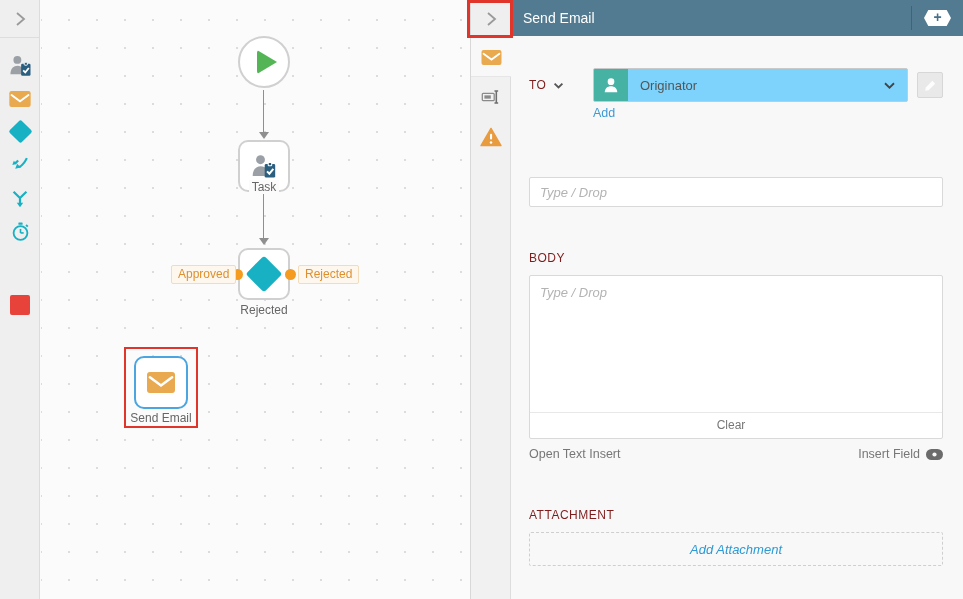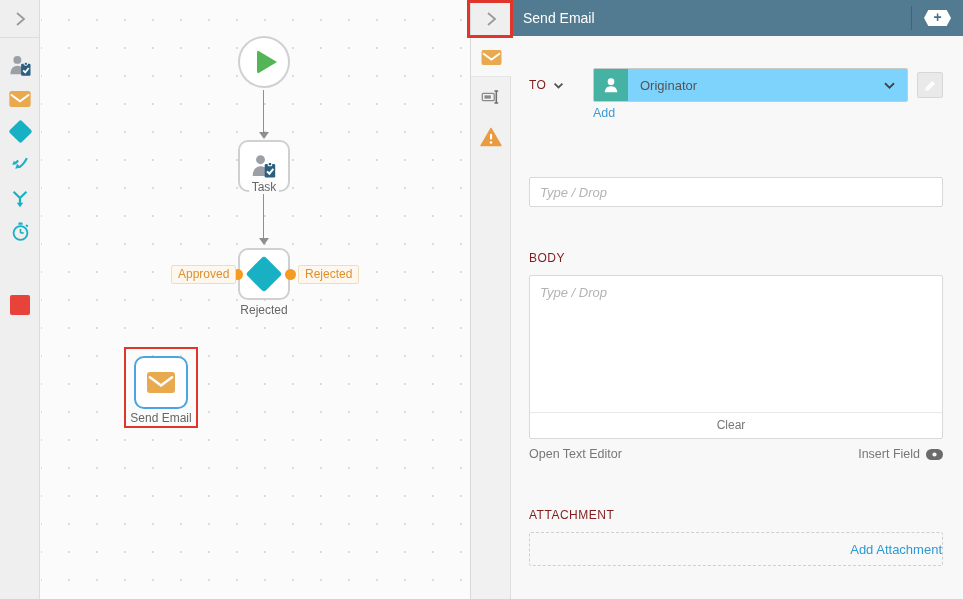--- a/index.html
+++ b/index.html
@@ -120,21 +120,21 @@
   .body-footer {
     height: 26px; border-top: 1px solid #e8e8e8; text-align: center; padding-right: 10px;
     font-size: 12px; color: #777; line-height: 25px;
   }
   .body-footer span { cursor: pointer; }
   .links-row { margin-top: 8px; display: flex; justify-content: space-between; align-items: center; font-size: 12.5px; color: #777; }
   .links-row .link { cursor: pointer; }
   .insert-group { display: flex; align-items: center; gap: 6px; cursor: pointer; }
   .attach-box {
     margin-top: 10px; height: 34px; border: 1px dashed #cfcfcf; border-radius: 2px;
-    display: flex; align-items: center; justify-content: flex-end; cursor: pointer;
+    display: flex; align-items: center; justify-content: center; cursor: pointer; font-style: italic;
   }
   .attach-link { color: #2d9ad4; font-size: 13px; }
   
   .annot { position: absolute; border: 3px solid #e0352b; pointer-events: none; z-index: 10; }
   .annot-collapse { left: 467px; top: 0; width: 46px; height: 38px; }
 </style>
 </head>
 <body>
 
 <div class="toolbar">
@@ -325,21 +325,21 @@
       
       <div class="section-body">
         <div class="field-label">BODY</div>
         <div class="body-box">
           <textarea class="body-textarea" placeholder="Type / Drop" style=""></textarea>
           <div class="body-footer">
             <span>Clear</span>
           </div>
         </div>
         <div class="links-row">
-          <span class="link">Open Text Editor</span>
+          <span class="link">Open Text Insert</span>
           <span class="insert-group">
             <span>Insert Field</span>
             <svg width="17" height="11" viewBox="0 0 17 11">
               <rect width="17" height="11" rx="5.5" fill="#6b6b6b"></rect>
               <circle cx="8.5" cy="5.5" r="2.1" fill="#f8f8f8"></circle>
             </svg>
           </span>
         </div>
       </div>
 

